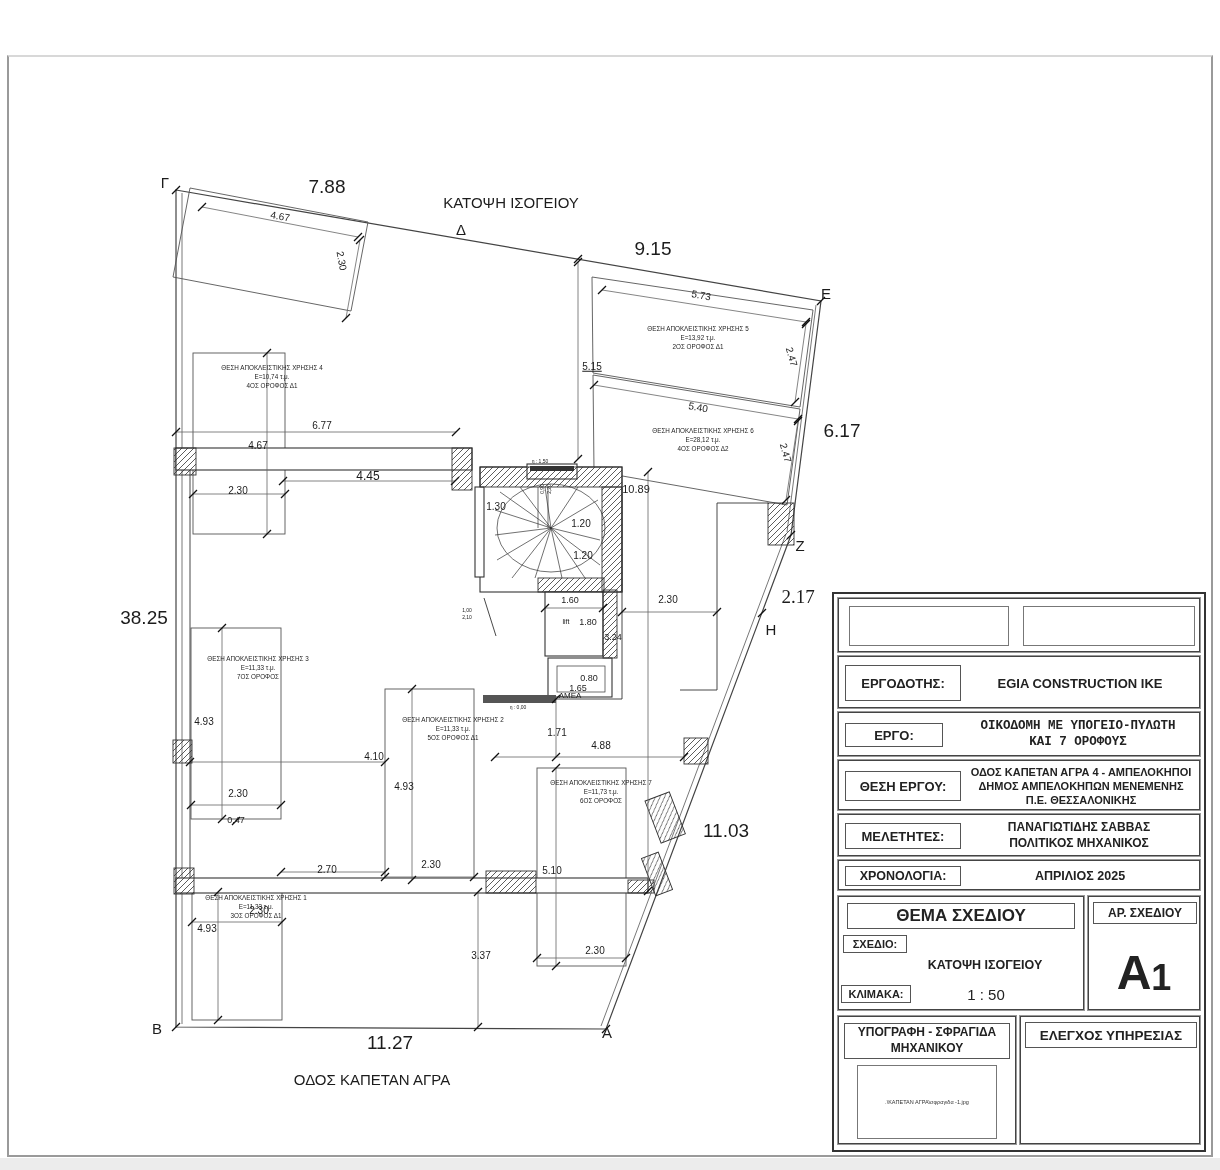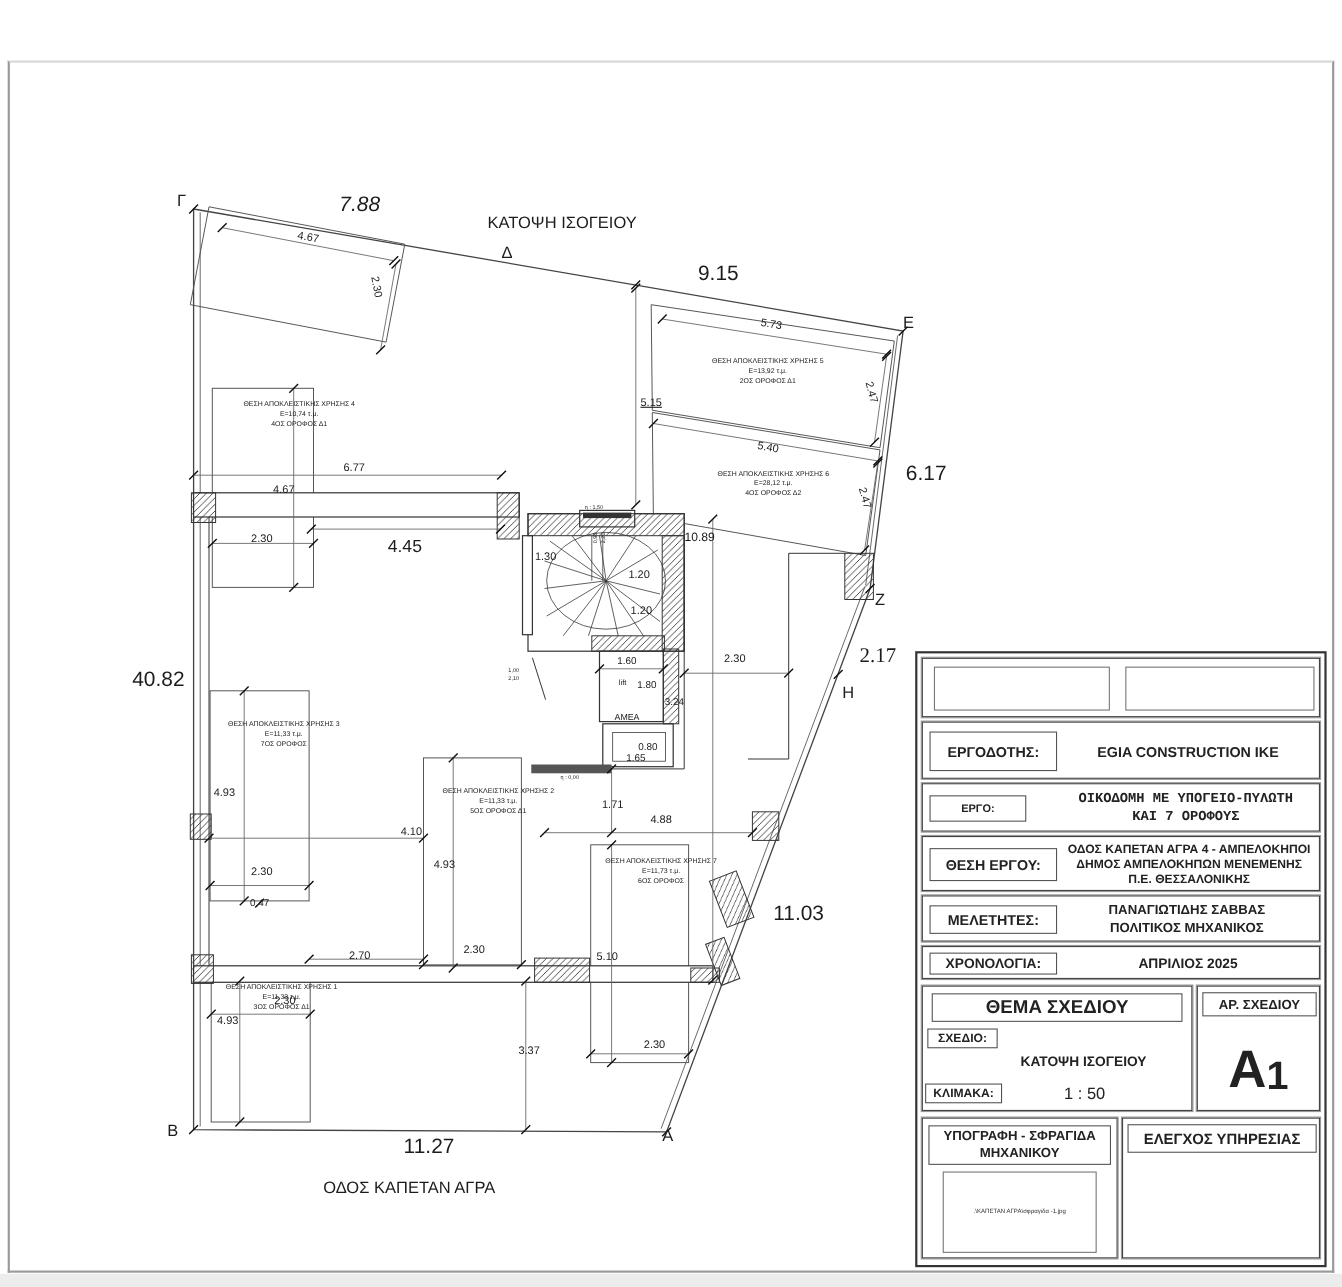--- a/index.html
+++ b/index.html
@@ -105,33 +105,33 @@
   <div id="plan-labels">
       <span class="plan-label" style="left: 165px; top: 183px; font-size: 15px; transform: translate(-50%, -50%);">Γ</span>
       <span class="plan-label" style="left: 461px; top: 230px; font-size: 15px; transform: translate(-50%, -50%);">Δ</span>
       <span class="plan-label" style="left: 826px; top: 294px; font-size: 15px; transform: translate(-50%, -50%);">Ε</span>
       <span class="plan-label" style="left: 800px; top: 546px; font-size: 15px; transform: translate(-50%, -50%);">Ζ</span>
       <span class="plan-label" style="left: 771px; top: 630px; font-size: 15px; transform: translate(-50%, -50%);">Η</span>
       <span class="plan-label" style="left: 607px; top: 1033px; font-size: 15px; transform: translate(-50%, -50%);">Α</span>
       <span class="plan-label" style="left: 157px; top: 1029px; font-size: 15px; transform: translate(-50%, -50%);">Β</span>
       <span class="plan-label" style="left: 511px; top: 203px; font-size: 15px; transform: translate(-50%, -50%);">ΚΑΤΟΨΗ ΙΣΟΓΕΙΟΥ</span>
       <span class="plan-label" style="left: 372px; top: 1080px; font-size: 15px; transform: translate(-50%, -50%);">ΟΔΟΣ ΚΑΠΕΤΑΝ ΑΓΡΑ</span>
-      <span class="plan-label" style="left: 327px; top: 187px; font-size: 19px; transform: translate(-50%, -50%); font-style: italic;">7.88</span>
+      <span class="plan-label" style="left: 327px; top: 187px; font-size: 19px; transform: translate(-50%, -50%);">7.88</span>
       <span class="plan-label" style="left: 653px; top: 249px; font-size: 19px; transform: translate(-50%, -50%);">9.15</span>
       <span class="plan-label" style="left: 842px; top: 431px; font-size: 19px; transform: translate(-50%, -50%);">6.17</span>
       <span class="plan-label" style="left: 798px; top: 597px; font-size: 19px; transform: translate(-50%, -50%); font-family: Liberation Serif, serif;">2.17</span>
       <span class="plan-label" style="left: 726px; top: 831px; font-size: 19px; transform: translate(-50%, -50%);">11.03</span>
       <span class="plan-label" style="left: 390px; top: 1043px; font-size: 19px; transform: translate(-50%, -50%);">11.27</span>
-      <span class="plan-label" style="left: 144px; top: 618px; font-size: 19px; transform: translate(-50%, -50%);">40.82</span>
+      <span class="plan-label" style="left: 144px; top: 618px; font-size: 19px; transform: translate(-50%, -50%);">38.25</span>
       <span class="plan-label" style="left: 280px; top: 217px; font-size: 10px; transform: translate(-50%, -50%) rotate(10deg);">4.67</span>
       <span class="plan-label" style="left: 341px; top: 261px; font-size: 10px; transform: translate(-50%, -50%) rotate(79deg);">2.30</span>
       <span class="plan-label" style="left: 322px; top: 426px; font-size: 10px; transform: translate(-50%, -50%);">6.77</span>
       <span class="plan-label" style="left: 258px; top: 446px; font-size: 10px; transform: translate(-50%, -50%);">4.67</span>
       <span class="plan-label" style="left: 238px; top: 491px; font-size: 10px; transform: translate(-50%, -50%);">2.30</span>
-      <span class="plan-label" style="left: 368px; top: 477px; font-size: 16px; transform: translate(-50%, -50%); margin-top: 20px;">4.45</span>
+      <span class="plan-label" style="left: 368px; top: 477px; font-size: 12px; transform: translate(-50%, -50%);">4.45</span>
       <span class="plan-label" style="left: 592px; top: 367px; font-size: 10px; transform: translate(-50%, -50%); text-decoration: underline;">5.15</span>
       <span class="plan-label" style="left: 701px; top: 296px; font-size: 10px; transform: translate(-50%, -50%) rotate(10deg);">5.73</span>
       <span class="plan-label" style="left: 791px; top: 357px; font-size: 10px; transform: translate(-50%, -50%) rotate(75deg);">2.47</span>
       <span class="plan-label" style="left: 698px; top: 408px; font-size: 10px; transform: translate(-50%, -50%) rotate(10deg);">5.40</span>
       <span class="plan-label" style="left: 785px; top: 453px; font-size: 10px; transform: translate(-50%, -50%) rotate(75deg);">2.47</span>
       <span class="plan-label" style="left: 636px; top: 490px; font-size: 11px; transform: translate(-50%, -50%);">10.89</span>
       <span class="plan-label" style="left: 496px; top: 507px; font-size: 10px; transform: translate(-50%, -50%);">1.30</span>
       <span class="plan-label" style="left: 581px; top: 524px; font-size: 10px; transform: translate(-50%, -50%);">1.20</span>
       <span class="plan-label" style="left: 583px; top: 556px; font-size: 10px; transform: translate(-50%, -50%);">1.20</span>
       <span class="plan-label" style="left: 668px; top: 600px; font-size: 10px; transform: translate(-50%, -50%);">2.30</span>
@@ -148,21 +148,21 @@
       <span class="plan-label" style="left: 236px; top: 821px; font-size: 9px; transform: translate(-50%, -50%);">0.47</span>
       <span class="plan-label" style="left: 404px; top: 787px; font-size: 10px; transform: translate(-50%, -50%);">4.93</span>
       <span class="plan-label" style="left: 431px; top: 865px; font-size: 10px; transform: translate(-50%, -50%);">2.30</span>
       <span class="plan-label" style="left: 327px; top: 870px; font-size: 10px; transform: translate(-50%, -50%);">2.70</span>
       <span class="plan-label" style="left: 552px; top: 871px; font-size: 10px; transform: translate(-50%, -50%);">5.10</span>
       <span class="plan-label" style="left: 595px; top: 951px; font-size: 10px; transform: translate(-50%, -50%);">2.30</span>
       <span class="plan-label" style="left: 259px; top: 911px; font-size: 10px; transform: translate(-50%, -50%);">2.30</span>
       <span class="plan-label" style="left: 207px; top: 929px; font-size: 10px; transform: translate(-50%, -50%);">4.93</span>
       <span class="plan-label" style="left: 481px; top: 956px; font-size: 10px; transform: translate(-50%, -50%);">3.37</span>
       <span class="plan-label" style="left: 566px; top: 622px; font-size: 7px; transform: translate(-50%, -50%);">lift</span>
-      <span class="plan-label" style="left: 570px; top: 652px; font-size: 8px; transform: translate(-50%, -50%);">ΑΜΕΑ</span>
+      <span class="plan-label" style="left: 570px; top: 696px; font-size: 8px; transform: translate(-50%, -50%);">ΑΜΕΑ</span>
       <span class="plan-label" style="left: 540px; top: 462px; font-size: 5px; transform: translate(-50%, -50%);">η : 1,50</span>
       <span class="plan-label" style="left: 518px; top: 708px; font-size: 5px; transform: translate(-50%, -50%);">η : 0,00</span>
       <span class="plan-label" style="left: 467px; top: 614px; font-size: 5px; transform: translate(-50%, -50%);">1,00
 2,10</span>
       <span class="plan-label" style="left: 546px; top: 489px; font-size: 5px; transform: translate(-50%, -50%) rotate(-90deg);">0,90
 2,20</span>
       <span class="plan-label" style="left: 272px; top: 377px; font-size: 6.3px; transform: translate(-50%, -50%);">ΘΕΣΗ ΑΠΟΚΛΕΙΣΤΙΚΗΣ ΧΡΗΣΗΣ 4
 Ε=10,74 τ.μ.
 4ΟΣ ΟΡΟΦΟΣ Δ1</span>
       <span class="plan-label" style="left: 698px; top: 338px; font-size: 6.3px; transform: translate(-50%, -50%);">ΘΕΣΗ ΑΠΟΚΛΕΙΣΤΙΚΗΣ ΧΡΗΣΗΣ 5
@@ -191,21 +191,21 @@
       <div class="empty-box" style="left:10px;top:7px;width:160px;height:40px;"></div>
       <div class="empty-box" style="left:184px;top:7px;width:172px;height:40px;"></div>
     </div>
 
     <div class="tb-row" style="left:4px;top:62px;width:362px;height:52px;text-decoration:underline;">
       <div class="tb-label-box" style="left:6px;top:8px;width:116px;height:36px;font-size:13px;">ΕΡΓΟΔΟΤΗΣ:</div>
       <div class="tb-value" style="left:126px;top:0;right:4px;height:52px;font-size:13px;">EGIA CONSTRUCTION IKE</div>
     </div>
 
     <div class="tb-row" style="left:4px;top:118px;width:362px;height:44px;">
-      <div class="tb-label-box" style="left:6px;top:10px;width:88px;height:24px;font-size:10px;">ΕΡΓΟ:</div>
+      <div class="tb-label-box" style="left:6px;top:10px;width:98px;height:24px;font-size:13px;">ΕΡΓΟ:</div>
       <div class="tb-value" style="left:120px;top:0;right:2px;height:44px;font-size:12.5px;line-height:1.25;font-family:Liberation Mono, monospace;">ΟΙΚΟΔΟΜΗ ΜΕ ΥΠΟΓΕΙΟ-ΠΥΛΩΤΗ
 ΚΑΙ 7 ΟΡΟΦΟΥΣ</div>
     </div>
 
     <div class="tb-row" style="left:4px;top:166px;width:362px;height:50px;">
       <div class="tb-label-box" style="left:6px;top:10px;width:116px;height:30px;font-size:13px;">ΘΕΣΗ ΕΡΓΟΥ:</div>
       <div class="tb-value" style="left:124px;top:0;right:0;height:50px;font-size:11px;line-height:1.3;">ΟΔΟΣ ΚΑΠΕΤΑΝ ΑΓΡΑ 4 - ΑΜΠΕΛΟΚΗΠΟΙ
 ΔΗΜΟΣ ΑΜΠΕΛΟΚΗΠΩΝ ΜΕΝΕΜΕΝΗΣ
 Π.Ε. ΘΕΣΣΑΛΟΝΙΚΗΣ</div>
     </div>

